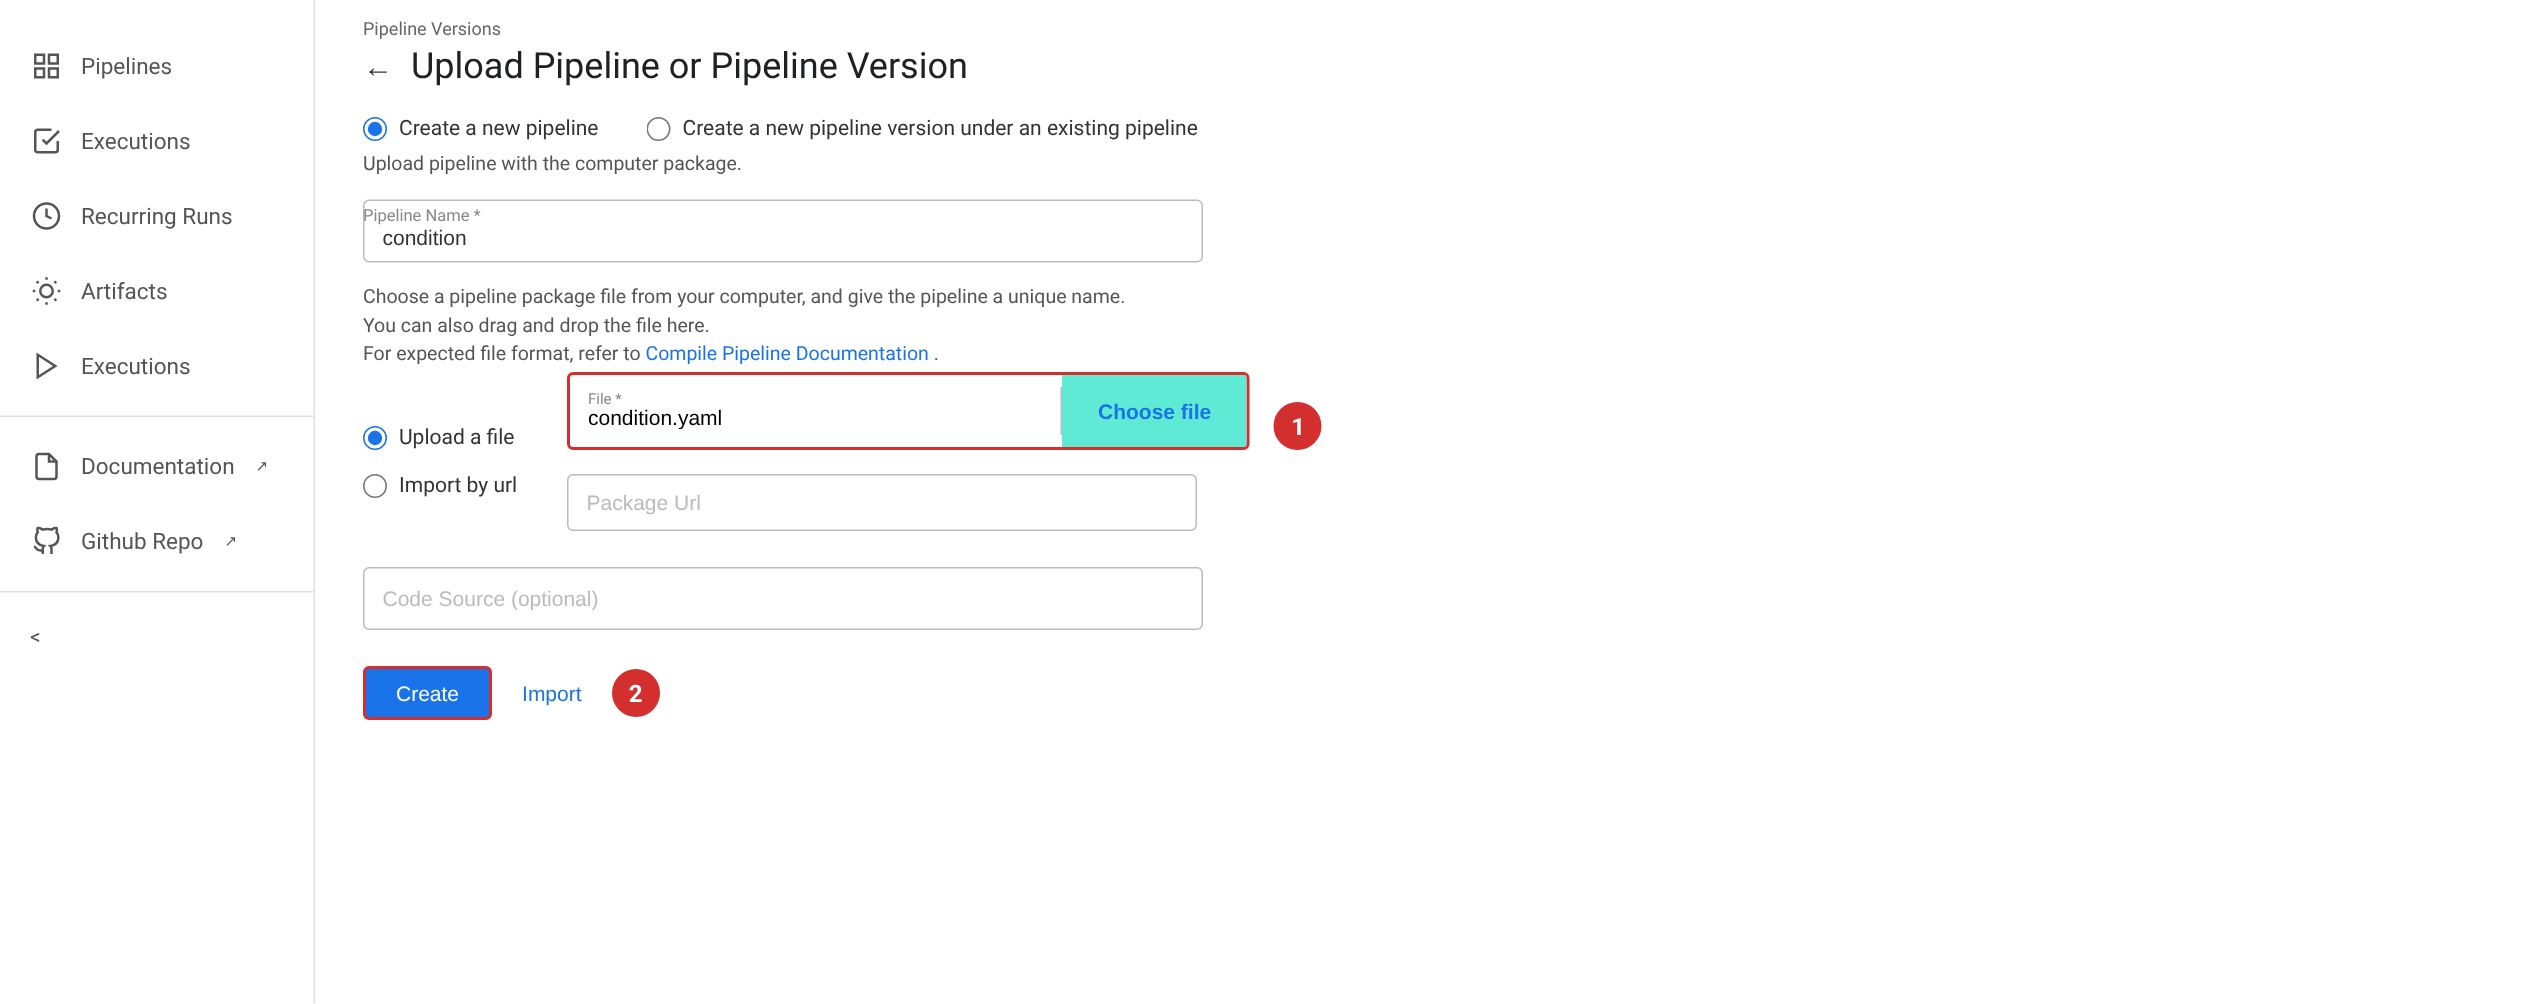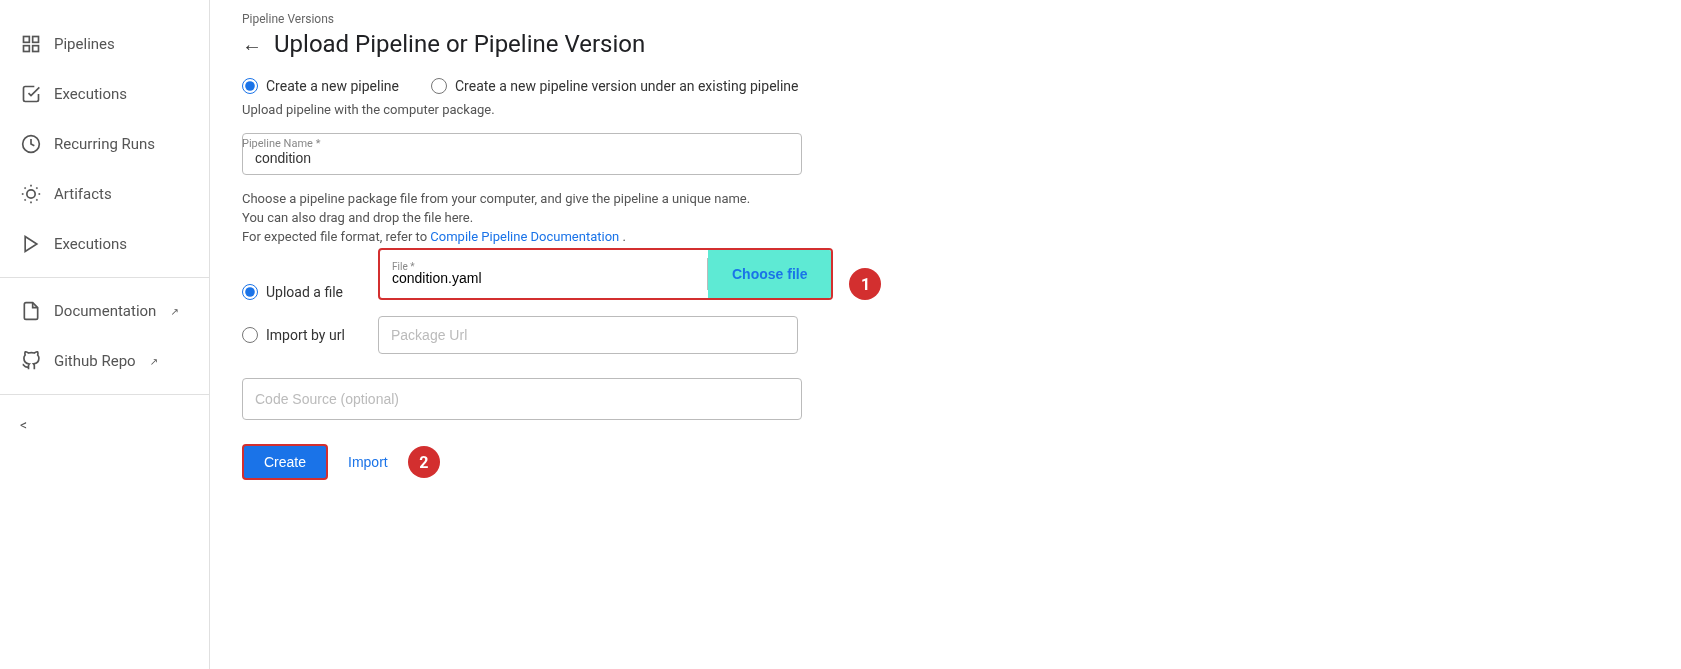--- a/index.html
+++ b/index.html
@@ -168,21 +168,21 @@
       cursor: pointer;
       font-size: 14px;
       font-weight: 600;
       color: #1a73e8;
       white-space: nowrap;
     }
 
     
     .import-row {
       display: flex;
-      align-items: center;
+      align-items: flex-start;
       gap: 16px;
       margin-bottom: 24px;
     }
     .import-label {
       display: flex;
       align-items: center;
       gap: 8px;
       font-size: 14px;
       min-width: 120px;
     }

